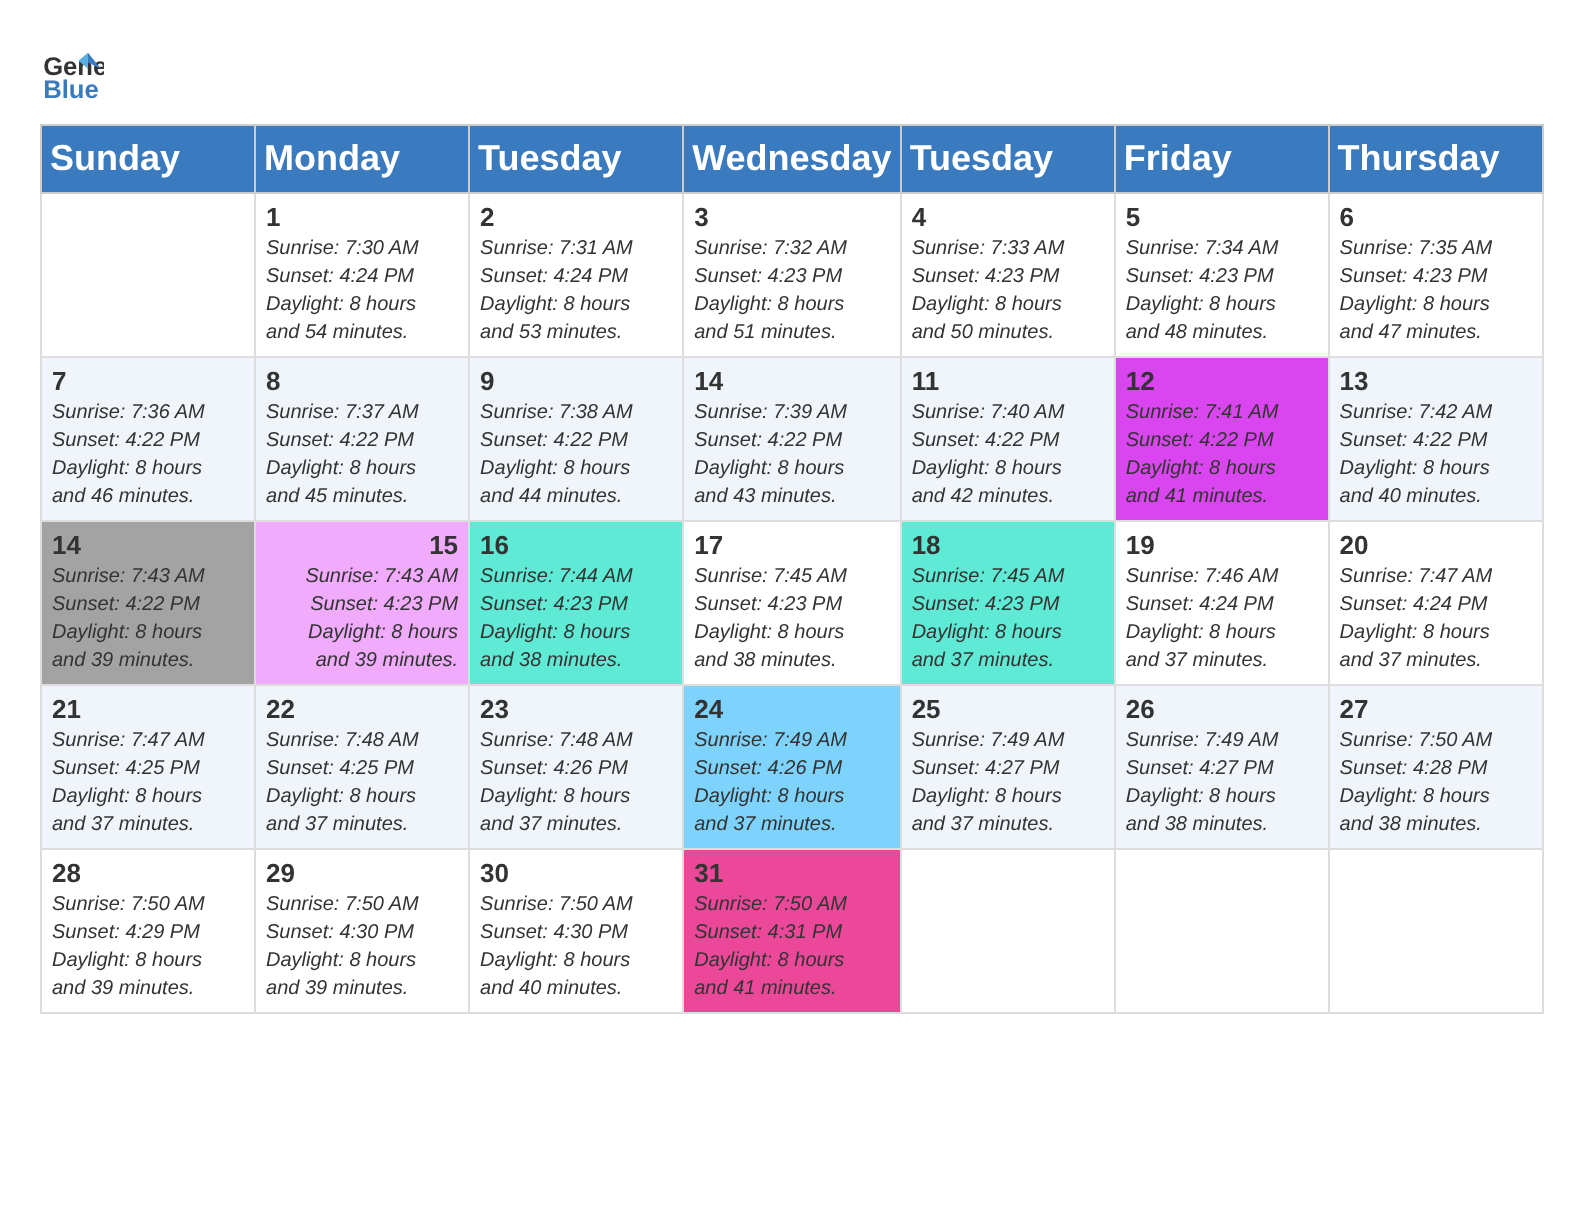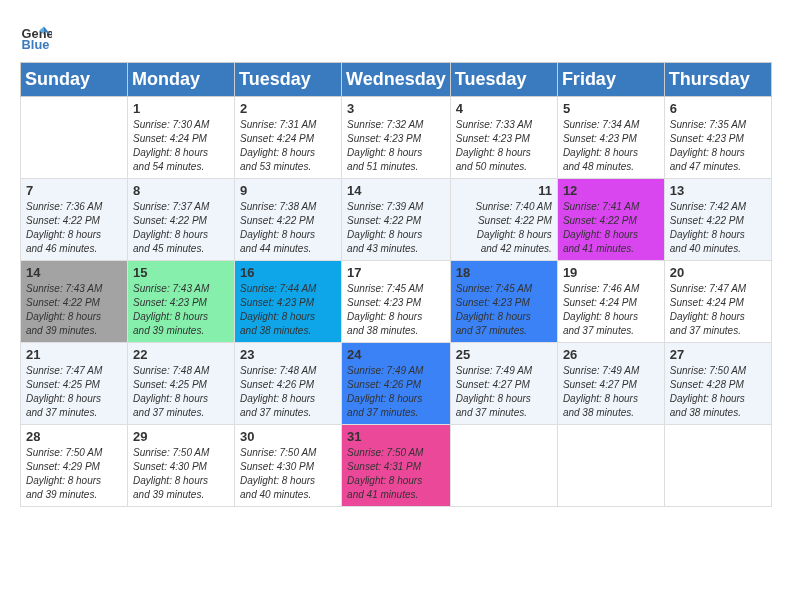--- a/index.html
+++ b/index.html
@@ -157,51 +157,51 @@
           <div class="day-info">Sunrise: 7:37 AM<br>Sunset: 4:22 PM<br>Daylight: 8 hours<br>and 45 minutes.</div>
         </td>
         <td style="background-color: rgb(240, 245, 251);">
           <span class="day-number">9</span>
           <div class="day-info">Sunrise: 7:38 AM<br>Sunset: 4:22 PM<br>Daylight: 8 hours<br>and 44 minutes.</div>
         </td>
         <td style="background-color: rgb(240, 245, 251);">
           <span class="day-number">14</span>
           <div class="day-info">Sunrise: 7:39 AM<br>Sunset: 4:22 PM<br>Daylight: 8 hours<br>and 43 minutes.</div>
         </td>
-        <td style="background-color: rgb(240, 245, 251); text-align: right;">
+        <td style="background-color: rgb(240, 245, 251);">
           <span class="day-number">11</span>
           <div class="day-info">Sunrise: 7:40 AM<br>Sunset: 4:22 PM<br>Daylight: 8 hours<br>and 42 minutes.</div>
         </td>
         <td style="background-color: #d946ef;">
           <span class="day-number">12</span>
           <div class="day-info">Sunrise: 7:41 AM<br>Sunset: 4:22 PM<br>Daylight: 8 hours<br>and 41 minutes.</div>
         </td>
         <td style="background-color: rgb(240, 245, 251);">
           <span class="day-number">13</span>
           <div class="day-info">Sunrise: 7:42 AM<br>Sunset: 4:22 PM<br>Daylight: 8 hours<br>and 40 minutes.</div>
         </td>
       </tr>
       <tr>
         <td style="background-color: #a3a3a3;">
           <span class="day-number">14</span>
           <div class="day-info">Sunrise: 7:43 AM<br>Sunset: 4:22 PM<br>Daylight: 8 hours<br>and 39 minutes.</div>
         </td>
-        <td style="background-color: #86efac;">
+        <td style="background-color: #f0abfc; text-align: right;">
           <span class="day-number">15</span>
           <div class="day-info">Sunrise: 7:43 AM<br>Sunset: 4:23 PM<br>Daylight: 8 hours<br>and 39 minutes.</div>
         </td>
-        <td style="background-color: #0ea5e9;">
+        <td style="background-color: #5eead4;">
           <span class="day-number">16</span>
           <div class="day-info">Sunrise: 7:44 AM<br>Sunset: 4:23 PM<br>Daylight: 8 hours<br>and 38 minutes.</div>
         </td>
         <td style="background-color: rgb(255, 255, 255);">
           <span class="day-number">17</span>
           <div class="day-info">Sunrise: 7:45 AM<br>Sunset: 4:23 PM<br>Daylight: 8 hours<br>and 38 minutes.</div>
         </td>
-        <td style="background-color: #3b82f6;">
+        <td style="background-color: #5eead4;">
           <span class="day-number">18</span>
           <div class="day-info">Sunrise: 7:45 AM<br>Sunset: 4:23 PM<br>Daylight: 8 hours<br>and 37 minutes.</div>
         </td>
         <td style="background-color: rgb(255, 255, 255);">
           <span class="day-number">19</span>
           <div class="day-info">Sunrise: 7:46 AM<br>Sunset: 4:24 PM<br>Daylight: 8 hours<br>and 37 minutes.</div>
         </td>
         <td style="background-color: rgb(255, 255, 255);">
           <span class="day-number">20</span>
           <div class="day-info">Sunrise: 7:47 AM<br>Sunset: 4:24 PM<br>Daylight: 8 hours<br>and 37 minutes.</div>
@@ -213,21 +213,21 @@
           <div class="day-info">Sunrise: 7:47 AM<br>Sunset: 4:25 PM<br>Daylight: 8 hours<br>and 37 minutes.</div>
         </td>
         <td style="background-color: rgb(240, 245, 251);">
           <span class="day-number">22</span>
           <div class="day-info">Sunrise: 7:48 AM<br>Sunset: 4:25 PM<br>Daylight: 8 hours<br>and 37 minutes.</div>
         </td>
         <td style="background-color: rgb(240, 245, 251);">
           <span class="day-number">23</span>
           <div class="day-info">Sunrise: 7:48 AM<br>Sunset: 4:26 PM<br>Daylight: 8 hours<br>and 37 minutes.</div>
         </td>
-        <td style="background-color: #3b82f6;">
+        <td style="background-color: #7dd3fc;">
           <span class="day-number">24</span>
           <div class="day-info">Sunrise: 7:49 AM<br>Sunset: 4:26 PM<br>Daylight: 8 hours<br>and 37 minutes.</div>
         </td>
         <td style="background-color: rgb(240, 245, 251);">
           <span class="day-number">25</span>
           <div class="day-info">Sunrise: 7:49 AM<br>Sunset: 4:27 PM<br>Daylight: 8 hours<br>and 37 minutes.</div>
         </td>
         <td style="background-color: rgb(240, 245, 251);">
           <span class="day-number">26</span>
           <div class="day-info">Sunrise: 7:49 AM<br>Sunset: 4:27 PM<br>Daylight: 8 hours<br>and 38 minutes.</div>

